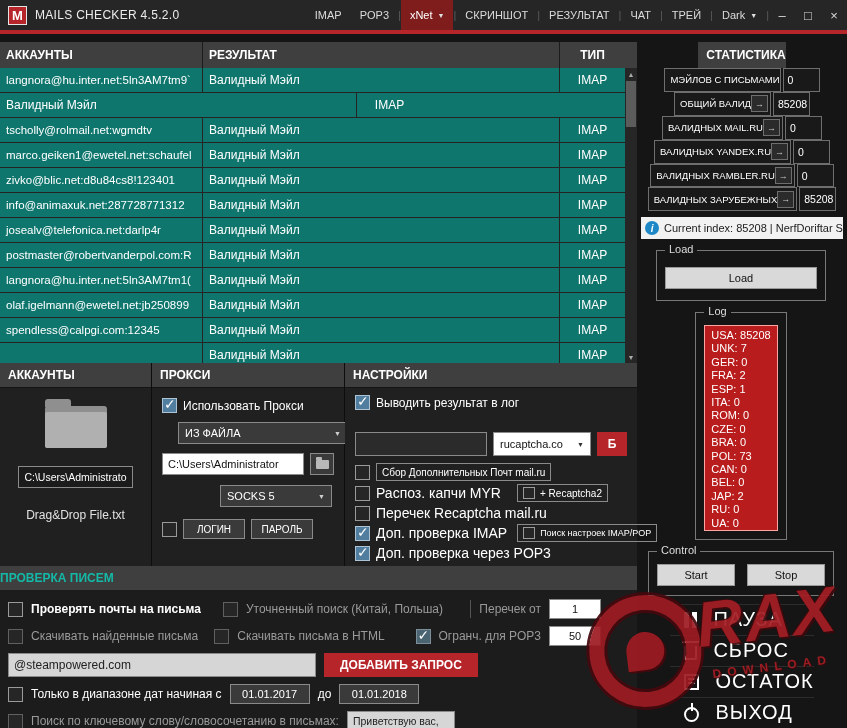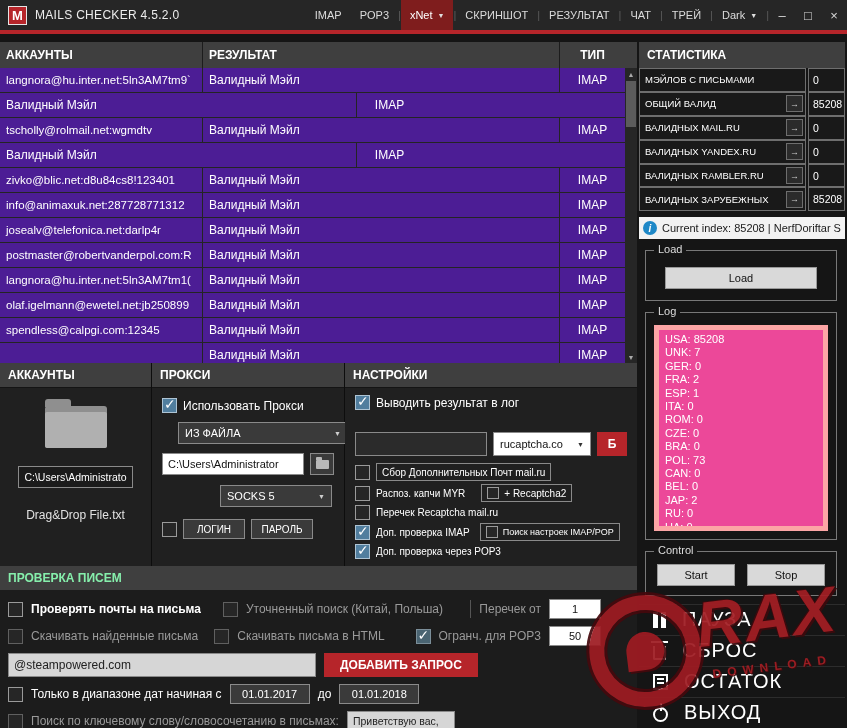--- a/index.html
+++ b/index.html
@@ -15,29 +15,29 @@
   .menu-item { padding:0 9px; font-size:11px; color:#dcdcdc; height:100%; display:flex; align-items:center; gap:5px; white-space:nowrap; cursor:default; }
   .menu-item.red { background:#7f1d1d; color:#fff; }
   .caret { font-size:7px; color:#e0e0e0; }
   .msep { color:#5a5a5a; font-size:11px; }
   .winbtn { width:26px; height:100%; display:flex; align-items:center; justify-content:center; color:#d8d8d8; font-size:13px; }
   .red-line { height:4px; background:#b6252a; }
 
   
   .content { display:flex; height:694px; background:#151515; }
   .left-col { width:637px; display:flex; flex-direction:column; }
-  .right-col { width:210px; display:flex; flex-direction:column; padding:8px 2px 0 2px; }
+  .right-col { width:210px; display:flex; flex-direction:column; padding:8px 2px 0 2px;align-items:center; }
 
   
   .table-area { height:321px; margin-top:8px; display:flex; flex-direction:column; background:#000; position:relative; }
   .thead { display:flex; height:26px; background:#3f3f3f; font-weight:bold; font-size:12px; color:#fff; flex:none; }
   .th { display:flex; align-items:center; padding-left:6px; border-right:1px solid #1c1c1c; }
   .th.w-acc { width:203px; } .th.w-res { width:357px; } .th.w-typ { width:65px; justify-content:center; padding-left:0; border-right:none; }
   .tbody { flex:1; overflow:hidden; }
-  .trow { display:flex; height:25px; border-bottom:1px solid #242424; background:#4c1d95; }
+  .trow { display:flex; height:25px; border-bottom:1px solid #242424; background:#0f766e; }
   .td { display:flex; align-items:center; padding-left:6px; border-right:1px solid #242424; overflow:hidden; white-space:nowrap; font-size:11.5px; color:#fff; }
   .td.w-acc { width:203px; } .td.w-res { width:357px; font-size:12px; } .td.w-typ { width:65px; justify-content:center; padding-left:0; border-right:none; font-size:12px; }
   .vscroll { position:absolute; right:0; top:26px; bottom:0; width:12px; background:#262626; display:flex; flex-direction:column; align-items:center; }
   .sarrow { width:12px; height:12px; font-size:7px; color:#aaa; display:flex; align-items:center; justify-content:center; }
   .sthumb { width:10px; height:46px; background:#5c5c5c; margin-top:1px; }
   .sspacer { flex:1; }
 
   
   .mid-row { height:203px; display:flex; }
   .sec { display:flex; flex-direction:column; background:#202020; border-right:1px solid #0d0d0d; }
@@ -56,21 +56,21 @@
   .combo.light { background:#fff; color:#111; } .combo.light .caret { color:#333; }
   .inp { height:22px; background:#fff; border:1px solid #8a8a8a; color:#111; font-size:11px; display:flex; align-items:center; padding:0 5px; overflow:hidden; white-space:nowrap; }
   .inp.dark { background:#2b2b2b; color:#ddd; }
   .inp.grayed { background:#d6d6d6; color:#222; }
   .inp.center { justify-content:center; }
   .btn { background:#3a3a3a; border:1px solid #8a8a8a; color:#fff; font-size:10px; display:flex; align-items:center; justify-content:center; }
   .btn.light { background:#d9d9d9; color:#111; border-color:#999; }
   .btn.red { background:#b6252a; border:none; color:#fff; font-weight:bold; }
   .bordered { border:1px solid #8a8a8a; padding:1px 5px; display:flex; align-items:center; gap:5px; font-size:10px; color:#fff; height:18px; white-space:nowrap; }
   .lbl { font-size:12px; color:#fff; white-space:nowrap; }
-  .lbl.sm { font-size:10px; }
+  .lbl.sm { font-size:14px; }
   .lbl.gray { color:#9a9a9a; }
   .vdiv { width:1px; height:18px; background:#555; flex:none; }
 
   
   .acc-body { display:flex; flex-direction:column; align-items:center; }
   .folder-big { position:relative; width:62px; height:42px; background:#8f8f8f; border-radius:3px; margin-top:18px; }
   .folder-big::before { content:""; position:absolute; top:-7px; left:0; width:26px; height:8px; background:#8f8f8f; border-radius:3px 3px 0 0; }
   .folder-big::after { content:""; position:absolute; left:0; right:0; top:6px; bottom:0; background:#b0b0b0; border-radius:2px; }
   .path-box { margin-top:18px; border:1px solid #8a8a8a; background:#1b1b1b; color:#fff; font-size:10.5px; padding:4px 5px; max-width:138px; overflow:hidden; white-space:nowrap; }
   .dragdrop { margin-top:20px; font-size:12px; color:#e2e2e2; }
@@ -79,38 +79,38 @@
   .proxy-body { padding:8px 10px 0 10px; display:flex; flex-direction:column; }
   .folder-btn { width:24px; height:22px; background:#3a3a3a; border:1px solid #8a8a8a; display:flex; align-items:center; justify-content:center; }
   .folder-mini { position:relative; width:13px; height:9px; background:#b8b8b8; border-radius:1px; }
   .folder-mini::before { content:""; position:absolute; top:-3px; left:0; width:6px; height:3px; background:#b8b8b8; border-radius:1px 1px 0 0; }
 
   
   .set-body { padding:5px 10px 0 10px; display:flex; flex-direction:column; }
 
   
   .letters { flex:1; display:flex; flex-direction:column; background:#1c1c1c; }
-  .let-h { height:24px; background:#3f3f3f; display:flex; align-items:center; padding-left:8px; font-size:12px; font-weight:bold; color:#86efac; flex:none; }
+  .let-h { height:24px; background:#3f3f3f; display:flex; align-items:center; padding-left:0; font-size:12px; font-weight:bold; color:#14b8a6; flex:none; }
   .let-row { display:flex; align-items:center; gap:8px; padding-left:8px; margin-top:7px; }
   .tail { margin-left:auto; display:flex; align-items:center; gap:8px; margin-right:36px; }
 
   
   .stats-h { height:26px; background:#3f3f3f; font-weight:bold; font-size:12px; display:flex; align-items:center; padding-left:8px; color:#fff; flex:none; }
   .stat-row { display:flex; height:25px; align-items:stretch; gap:2px; }
   .stat-label { flex:1; border:1px solid #6e6e6e; display:flex; align-items:center; padding-left:5px; font-size:9.5px; color:#fff; background:#191919; overflow:hidden; white-space:nowrap; }
   .stat-icon { width:17px; height:17px; border:1px solid #6e6e6e; margin-left:auto; margin-right:2px; align-self:center; display:flex; align-items:center; justify-content:center; font-size:9px; color:#ccc; background:#2b2b2b; flex:none; }
   .stat-icon::before { content:"→"; }
   .stat-value { width:37px; border:1px solid #6e6e6e; display:flex; align-items:center; padding-left:4px; font-size:10.5px; color:#fff; background:#191919; flex:none; }
   .index-bar { height:22px; background:#f2f2f2; margin-top:6px; display:flex; align-items:center; gap:5px; padding-left:4px; color:#1a1a1a; font-size:11px; white-space:nowrap; overflow:hidden; flex:none; }
   .info-icon { width:14px; height:14px; border-radius:50%; background:#1e88c7; color:#fff; font-size:10px; font-weight:bold; font-style:italic; display:flex; align-items:center; justify-content:center; flex:none; }
   .gb { border:1px solid #787878; margin:11px 8px 0 6px; position:relative; padding:12px 8px 8px 8px; }
   .gb-label { position:absolute; top:-8px; left:8px; background:#151515; padding:0 4px; font-size:11px; color:#ddd; }
   .gb.load { height:52px; display:flex; align-items:center; justify-content:center; }
   .gb.log { height:228px; }
-  .log-box { border:5px solid #fca5a5; background:#ec4899; height:100%; padding:3px 6px; font-size:11px; color:#fff; line-height:13.4px; overflow:hidden; }
+  .log-box { border:1px solid #fca5a5; background:#b91c1c; height:100%; padding:3px 6px; font-size:11px; color:#fff; line-height:13.4px; overflow:hidden; }
   .gb.control { height:46px; display:flex; align-items:center; justify-content:center; gap:12px; }
   .big-menu { margin-top:8px; }
   .bm-item { height:31px; display:flex; align-items:center; gap:16px; padding-left:14px; font-size:20px; color:#fff; letter-spacing:1px; border-top:1px solid #2c2c2c; }
 
   
   .icon-pause { width:13px; height:16px; border-left:5px solid #fff; border-right:5px solid #fff; flex:none; }
   .icon-trash { position:relative; width:13px; height:14px; border:2px solid #fff; border-top:none; border-radius:0 0 2px 2px; margin-top:4px; flex:none; }
   .icon-trash::before { content:""; position:absolute; top:-5px; left:-4px; width:17px; height:2px; background:#fff; }
   .icon-list { width:15px; height:16px; border:2px solid #fff; position:relative; flex:none; }
   .icon-list::before { content:""; position:absolute; left:2px; right:2px; top:2px; height:2px; background:#fff; box-shadow:0 4px 0 #fff; }
@@ -180,20 +180,21 @@
           <div class="trow">
             <div class="td w-res">Валидный Мэйл</div>
             <div class="td w-typ">IMAP</div>
           </div>
           <div class="trow">
             <div class="td w-acc">tscholly@rolmail.net:wgmdtv</div>
             <div class="td w-res">Валидный Мэйл</div>
             <div class="td w-typ">IMAP</div>
           </div>
           <div class="trow">
+            <div class="td w-acc">marco.geiken1@ewetel.net:schaufel</div>
             <div class="td w-res">Валидный Мэйл</div>
             <div class="td w-typ">IMAP</div>
           </div>
           <div class="trow">
             <div class="td w-acc">zivko@blic.net:d8u84cs8!123401</div>
             <div class="td w-res">Валидный Мэйл</div>
             <div class="td w-typ">IMAP</div>
           </div>
           <div class="trow">
             <div class="td w-acc">info@animaxuk.net:287728771312</div>

